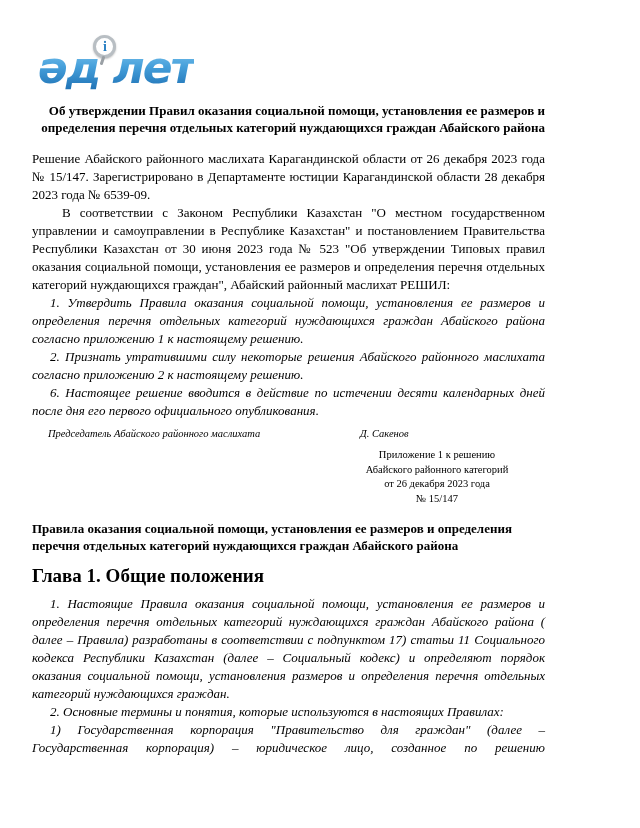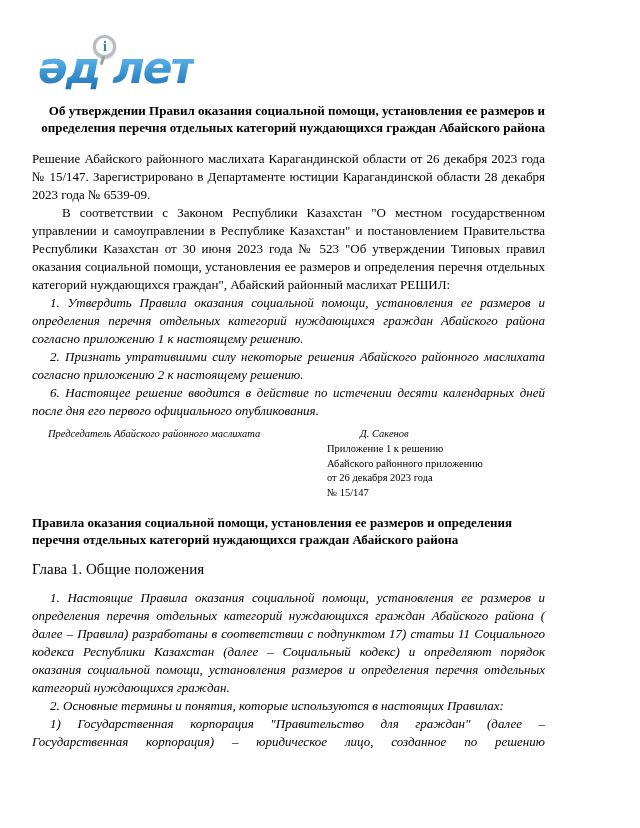--- a/index.html
+++ b/index.html
@@ -88,22 +88,22 @@
     text-align: right;
   }
   .rules-title {
     margin: 14px 0 0 0;
     font-size: 13px;
     font-weight: bold;
     line-height: 17px;
   }
   .chapter-title {
     margin: 13px 0 0 0;
-    font-size: 15px;
-    font-weight: normal;
+    font-size: 19px;
+    font-weight: bold;
     line-height: 17px;
   }
 
   
   .body {
     margin: 0;
     font-size: 13px;
     line-height: 18px;
     text-align: justify;
   }
@@ -121,21 +121,22 @@
     font-style: italic;
     font-size: 10.5px;
     line-height: 14px;
   }
   .sig-left  { position: absolute; left: 16px; top: 0; }
   .sig-right { position: absolute; left: 328px; top: 0; }
 
   
   .annex {
     width: 220px;
-    margin: 1px 0 0 295px;
+    margin: 7px 0 0 295px;
+    text-align: center;
     font-size: 10.5px;
     line-height: 14.5px;
   }
 </style>
 </head>
 <body>
 
 <div class="page">
 
   <div class="logo">
@@ -152,21 +153,21 @@
   <p class="body indent">2. Признать утратившими силу некоторые решения Абайского районного маслихата согласно приложению 2 к настоящему решению.</p>
   <p class="body indent">6. Настоящее решение вводится в действие по истечении десяти календарных дней после дня его первого официального опубликования.</p>
 
   <div class="signature">
     <span class="sig-left">Председатель Абайского районного маслихата</span>
     <span class="sig-right">Д. Сакенов</span>
   </div>
 
   <div class="annex">
     <div>Приложение 1 к решению</div>
-    <div>Абайского районного приложению</div>
+    <div>Абайского районного категорий</div>
     <div>от 26 декабря 2023 года</div>
     <div>№ 15/147</div>
   </div>
 
   <h2 class="rules-title">Правила оказания социальной помощи, установления ее размеров и определения перечня отдельных категорий нуждающихся граждан Абайского района</h2>
 
   <h3 class="chapter-title">Глава 1. Общие положения</h3>
 
   <p class="body indent first-rule">1. Настоящие Правила оказания социальной помощи, установления ее размеров и определения перечня отдельных категорий нуждающихся граждан Абайского района ( далее – Правила) разработаны в соответствии с подпунктом 17) статьи 11 Социального кодекса Республики Казахстан (далее – Социальный кодекс) и определяют порядок оказания социальной помощи, установления размеров и определения перечня отдельных категорий нуждающихся граждан.</p>
   <p class="body indent">2. Основные термины и понятия, которые используются в настоящих Правилах:</p>

